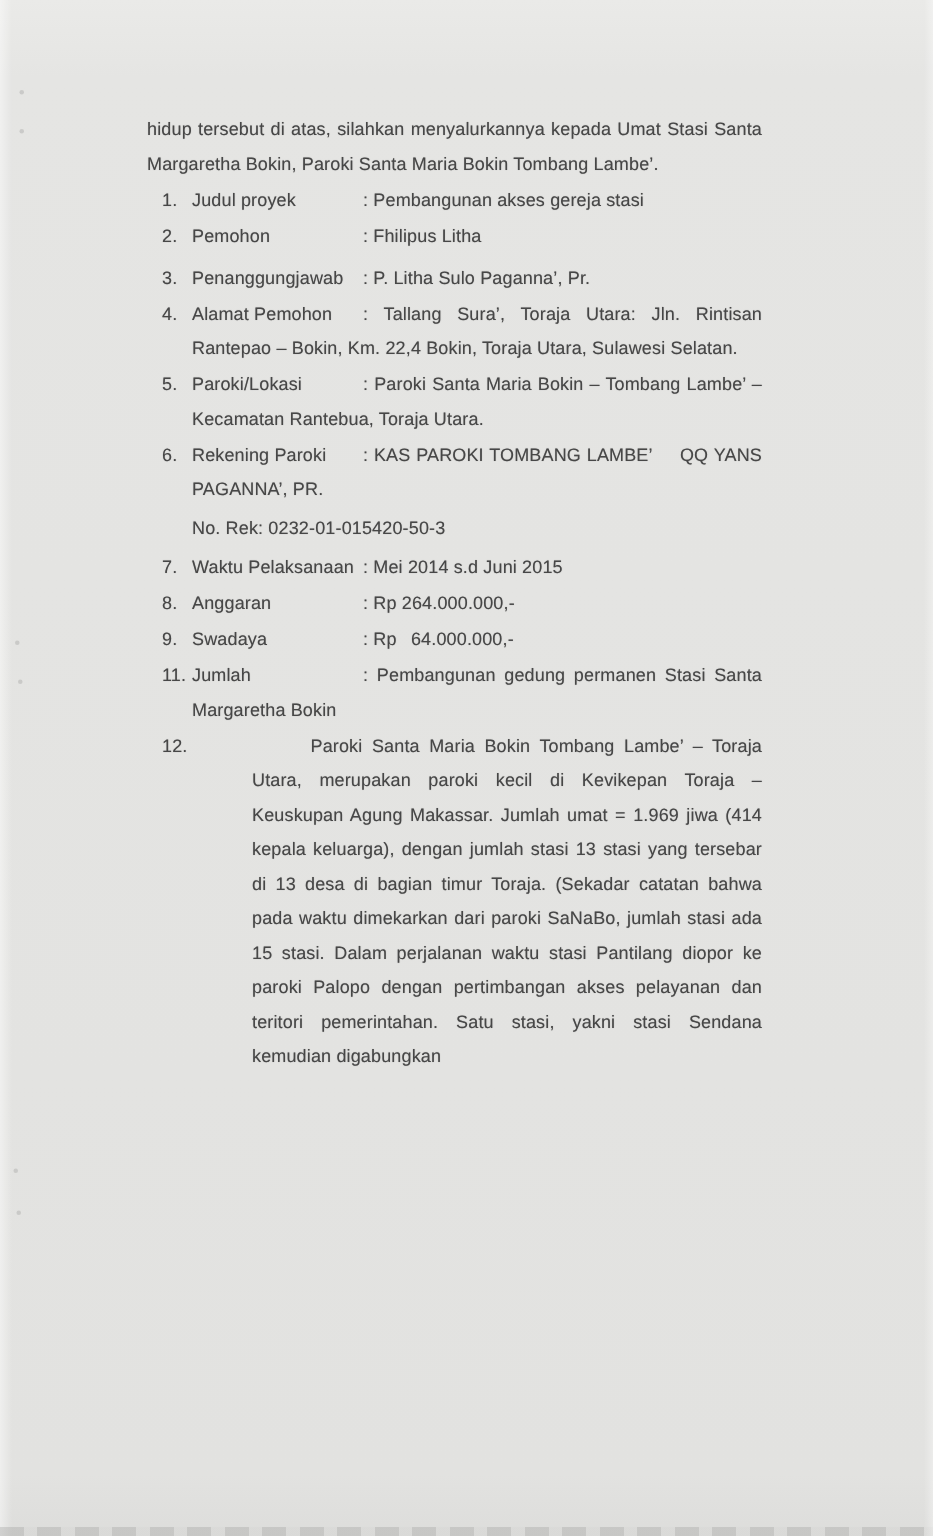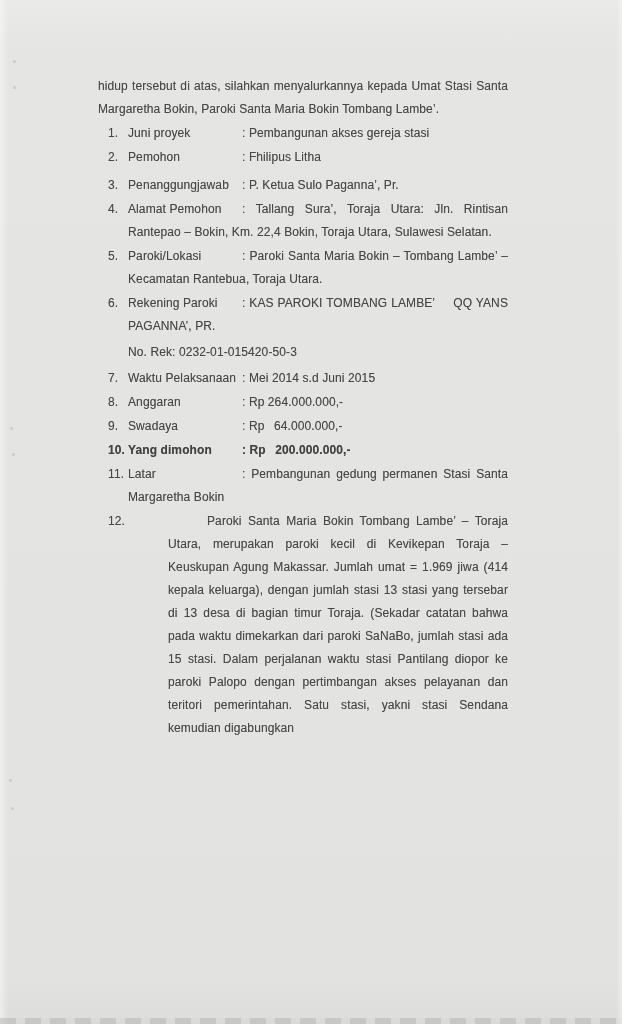--- a/index.html
+++ b/index.html
@@ -59,29 +59,29 @@
   <div class="edge-left"></div>
   <div class="edge-right"></div>
 
   <div class="content">
 
     <p class="intro">hidup tersebut di atas, silahkan menyalurkannya kepada Umat Stasi Santa Margaretha Bokin, Paroki Santa Maria Bokin Tombang Lambe’.</p>
 
     <div>
 
       <div class="item">
-        <span class="num">1.</span><span class="label">Juni proyek</span><span class="sep">:</span> <span class="value">Pembangunan akses gereja stasi</span>
+        <span class="num">1.</span><span class="label">Judul proyek</span><span class="sep">:</span> <span class="value">Pembangunan akses gereja stasi</span>
       </div>
 
       <div class="item">
         <span class="num">2.</span><span class="label">Pemohon</span><span class="sep">:</span> <span class="value">Fhilipus Litha</span>
       </div>
 
       <div class="item gap-5">
-        <span class="num">3.</span><span class="label">Penanggungjawab</span><span class="sep">:</span> <span class="value">P. Ketua Sulo Paganna’, Pr.</span>
+        <span class="num">3.</span><span class="label">Penanggungjawab</span><span class="sep">:</span> <span class="value">P. Litha Sulo Paganna’, Pr.</span>
       </div>
 
       <div class="item">
         <span class="num">4.</span><span class="label">Alamat Pemohon</span><span class="sep">:</span> <span class="value">Tallang Sura’, Toraja Utara: Jln. Rintisan Rantepao – Bokin, Km. 22,4 Bokin, Toraja Utara, Sulawesi Selatan.</span>
       </div>
 
       <div class="item">
         <span class="num">5.</span><span class="label">Paroki/Lokasi</span><span class="sep">:</span> <span class="value">Paroki Santa Maria Bokin – Tombang Lambe’ – Kecamatan Rantebua, Toraja Utara.</span>
       </div>
 
@@ -95,26 +95,23 @@
       </div>
 
       <div class="item">
         <span class="num">8.</span><span class="label">Anggaran</span><span class="sep">:</span> <span class="value">Rp 264.000.000,-</span>
       </div>
 
       <div class="item">
         <span class="num">9.</span><span class="label">Swadaya</span><span class="sep">:</span> <span class="value">Rp  64.000.000,-</span>
       </div>
 
-      <div class="item bold">
-        <span class="num">10.</span><span class="label">Yang dimohon</span><span class="sep">:</span> <span class="value">Rp  200.000.000,-</span>
-      </div>
 
       <div class="item">
-        <span class="num">11.</span><span class="label">Latar</span><span class="sep">:</span> <span class="value">Pembangunan gedung permanen Stasi Santa Margaretha Bokin</span>
+        <span class="num">11.</span><span class="label">Jumlah</span><span class="sep">:</span> <span class="value">Pembangunan gedung permanen Stasi Santa Margaretha Bokin</span>
       </div>
 
       <div class="item">
         <span class="num">12.</span><span class="sep"></span> <span class="value"></span>
         <div class="bg-para">Paroki Santa Maria Bokin Tombang Lambe’ – Toraja Utara, merupakan paroki kecil di Kevikepan Toraja – Keuskupan Agung Makassar. Jumlah umat = 1.969 jiwa (414 kepala keluarga), dengan jumlah stasi 13 stasi yang tersebar di 13 desa di bagian timur Toraja. (Sekadar catatan bahwa pada waktu dimekarkan dari paroki SaNaBo, jumlah stasi ada 15 stasi. Dalam perjalanan waktu stasi Pantilang diopor ke paroki Palopo dengan pertimbangan akses pelayanan dan teritori pemerintahan. Satu stasi, yakni stasi Sendana kemudian digabungkan</div>
       </div>
 
     </div>
   </div>
 

